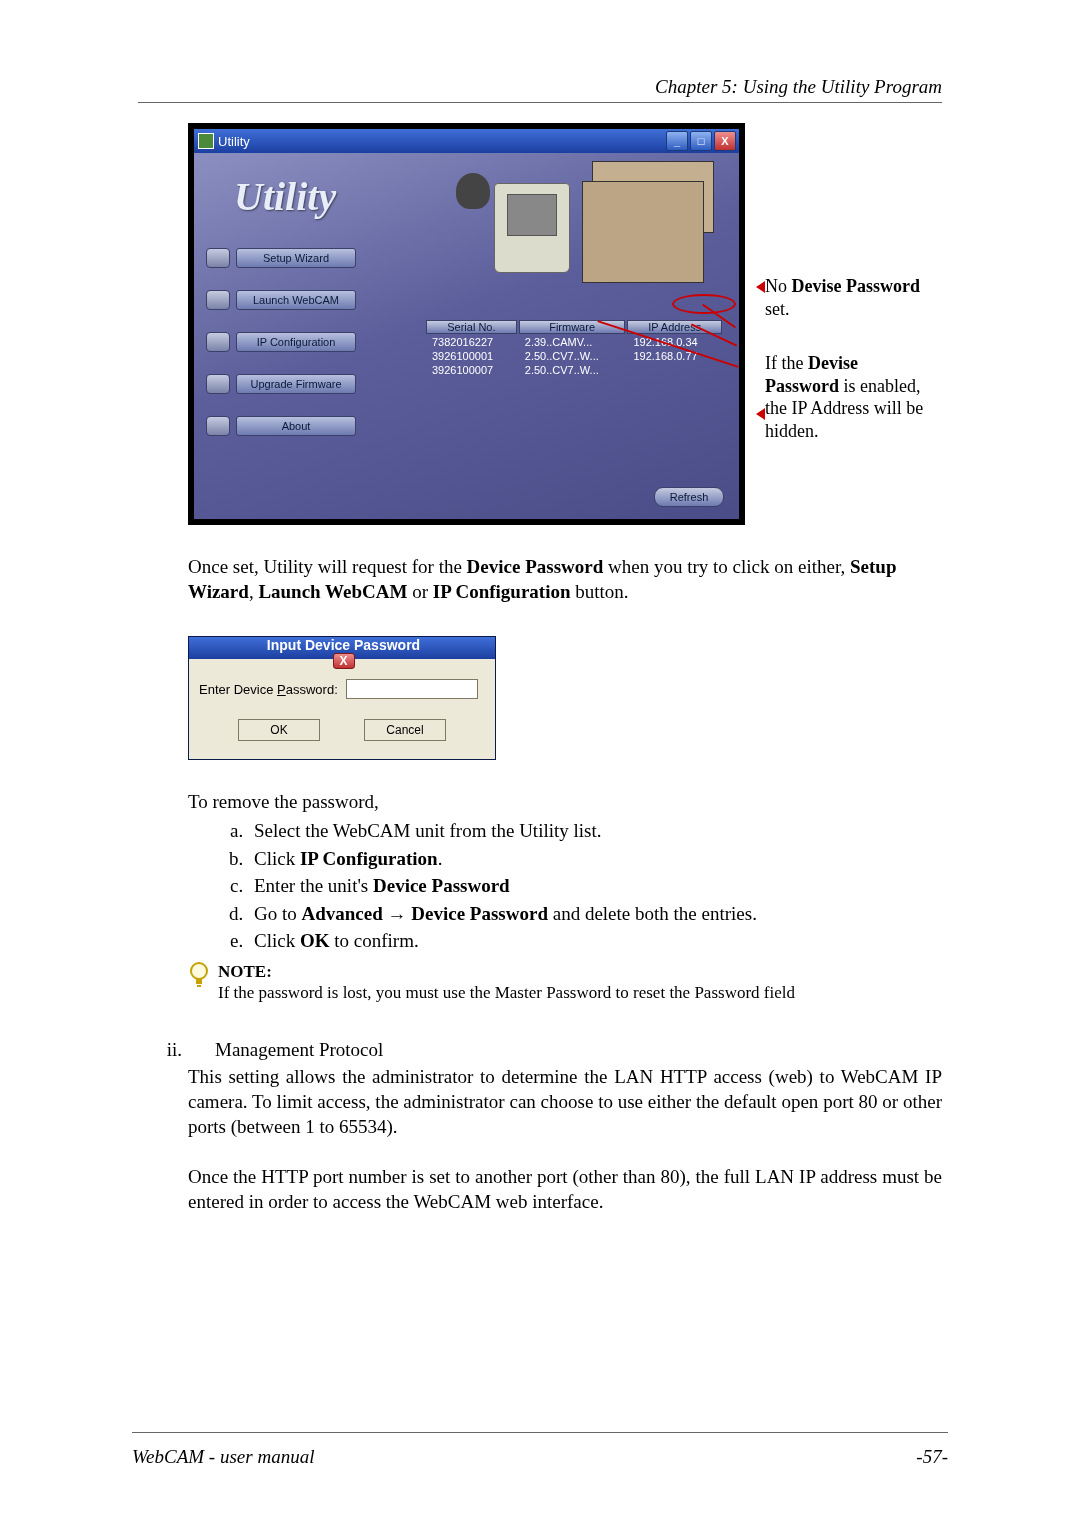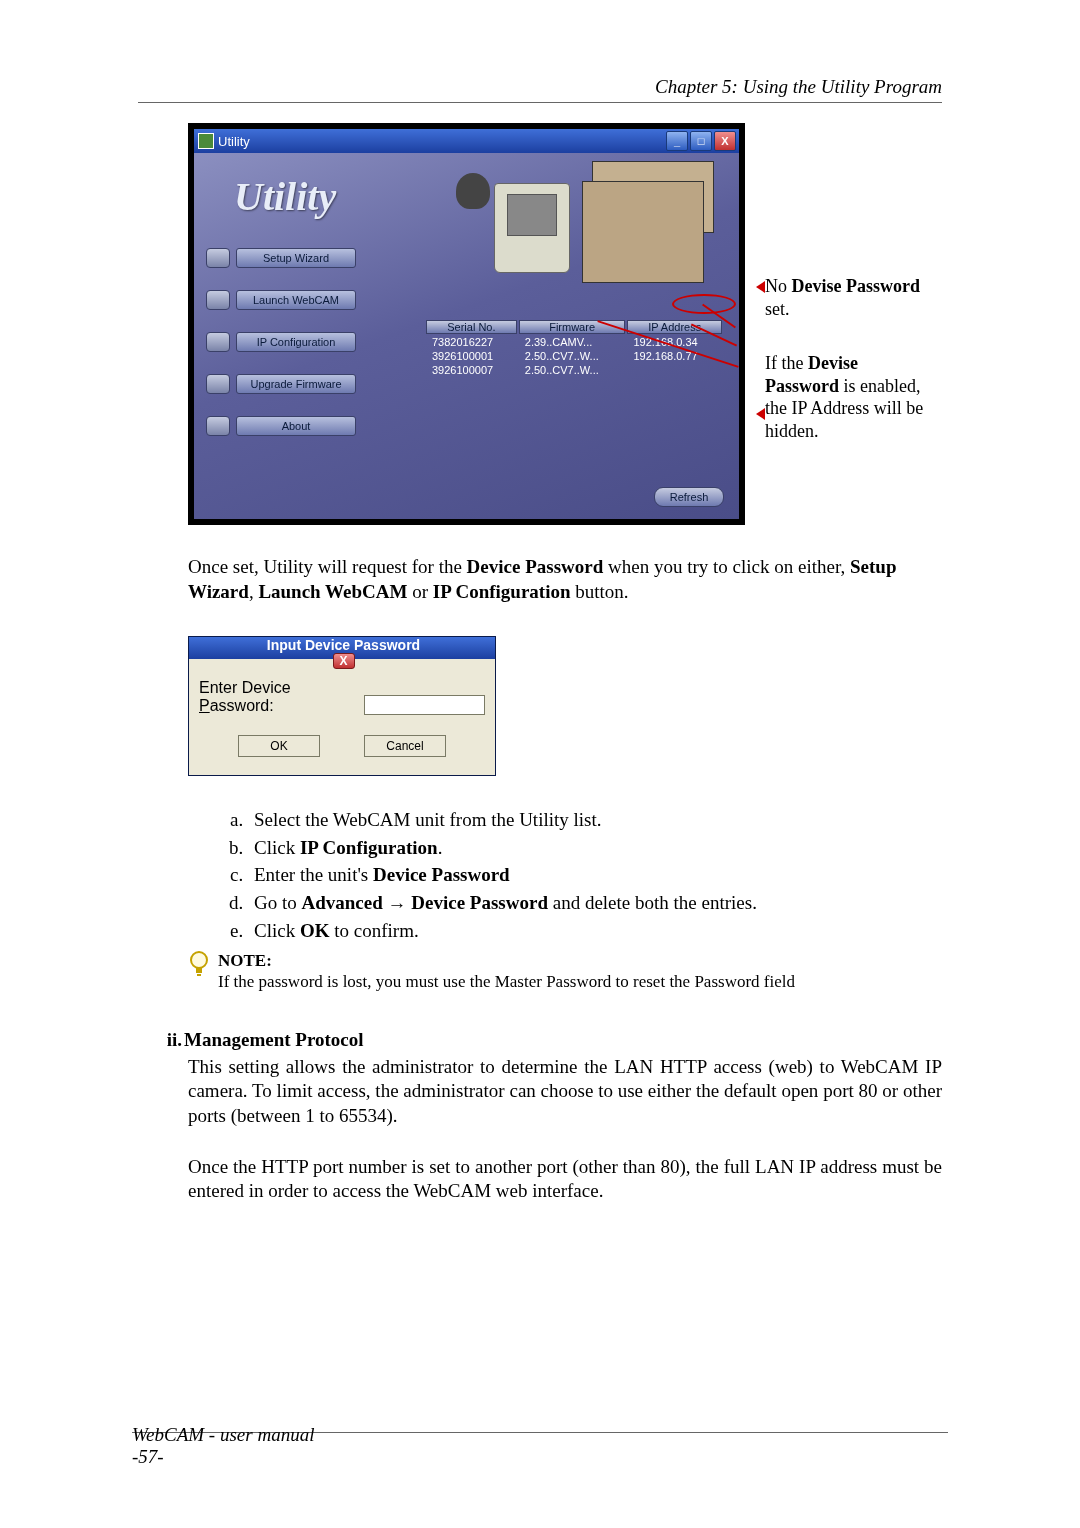--- a/index.html
+++ b/index.html
@@ -225,22 +225,22 @@
     font-size: 14px; font-weight: bold; flex-direction: column;
   }
   .dlg .closebtn {
     background: linear-gradient(180deg,#f08f8f,#c03030);
     border:1px solid #7a1a1a; border-radius:3px;
     width: 20px; height: 18px; color:#fff; font-size:12px; font-weight:bold;
     display:flex; align-items:center; justify-content:center;
   }
   .dlg .row {
     padding: 20px 10px 6px 10px;
-    display:flex; align-items:flex-end; gap:8px;
-    font-size: 16px;
+    display:flex; align-items:center; gap:8px;
+    font-size: 13px;
   }
   .dlg .input {
     width: 130px; height: 18px; border: 1px solid #7a7a65; background:#fff;
   }
   .dlg .btns {
     display:flex; justify-content:center; gap:44px; padding: 14px 0 18px;
   }
   .dlg .btn {
     width: 80px; height: 20px;
     border:1px solid #7a7a65; background:#ece9d8;
@@ -252,33 +252,32 @@
   ol.remove li { padding-left: 6px; }
   
   .note-row { display:flex; gap:8px; margin: 6px 0 0 50px; }
   .bulb-icon {
     width: 22px; height: 30px; position: relative; flex: 0 0 22px;
   }
   .bulb-icon svg { width: 22px; height: 30px; }
   .note-text { font-size: 17px; line-height:1.25; }
   .note-text b { font-weight: bold; }
   
-  .subhead { margin: 36px 0 4px 16px; display:flex; gap:2px; font-weight:bold; }
+  .subhead { margin: 36px 0 4px 16px; display:flex; gap:33px; font-weight:normal; }
   .subhead .num { width: 28px; text-align:right; }
   .mgmt-para {
     margin: 0 0 0 50px; text-align: justify; line-height:1.3;
   }
   
   .footer {
     position: absolute;
     left: 132px; right: 132px; bottom: 60px;
     font-style: italic;
     display:flex; justify-content: space-between;
     font-size: 19px;
-    flex-direction: column;
   }
   hr.bottomrule {
     position: absolute;
     left: 132px; right: 132px; bottom: 86px;
     border: none; border-top:1px solid #666;
   }
 </style>
 </head>
 <body>
 
@@ -393,20 +392,21 @@
         </span>
         <span class="input"></span>
       </div>
       <div class="btns">
         <span class="btn">OK</span>
         <span class="btn">Cancel</span>
       </div>
     </div>
   </div>
 
+  <p class="body-text" style="margin-bottom:2px;">To remove the password,</p>
   <ol class="remove" type="a">
     <li>Select the WebCAM unit from the Utility list.</li>
     <li><span>Click </span><b>IP Configuration</b><span>.</span></li>
     <li><span>Enter the unit's </span><b>Device Password</b></li>
     <li><span>Go to </span><b>Advanced</b><span> → </span><b>Device Password</b><span> and delete both the entries.</span></li>
     <li><span>Click </span><b>OK</b><span> to confirm.</span></li>
   </ol>
 
   <div class="note-row">
     <span class="bulb-icon">

